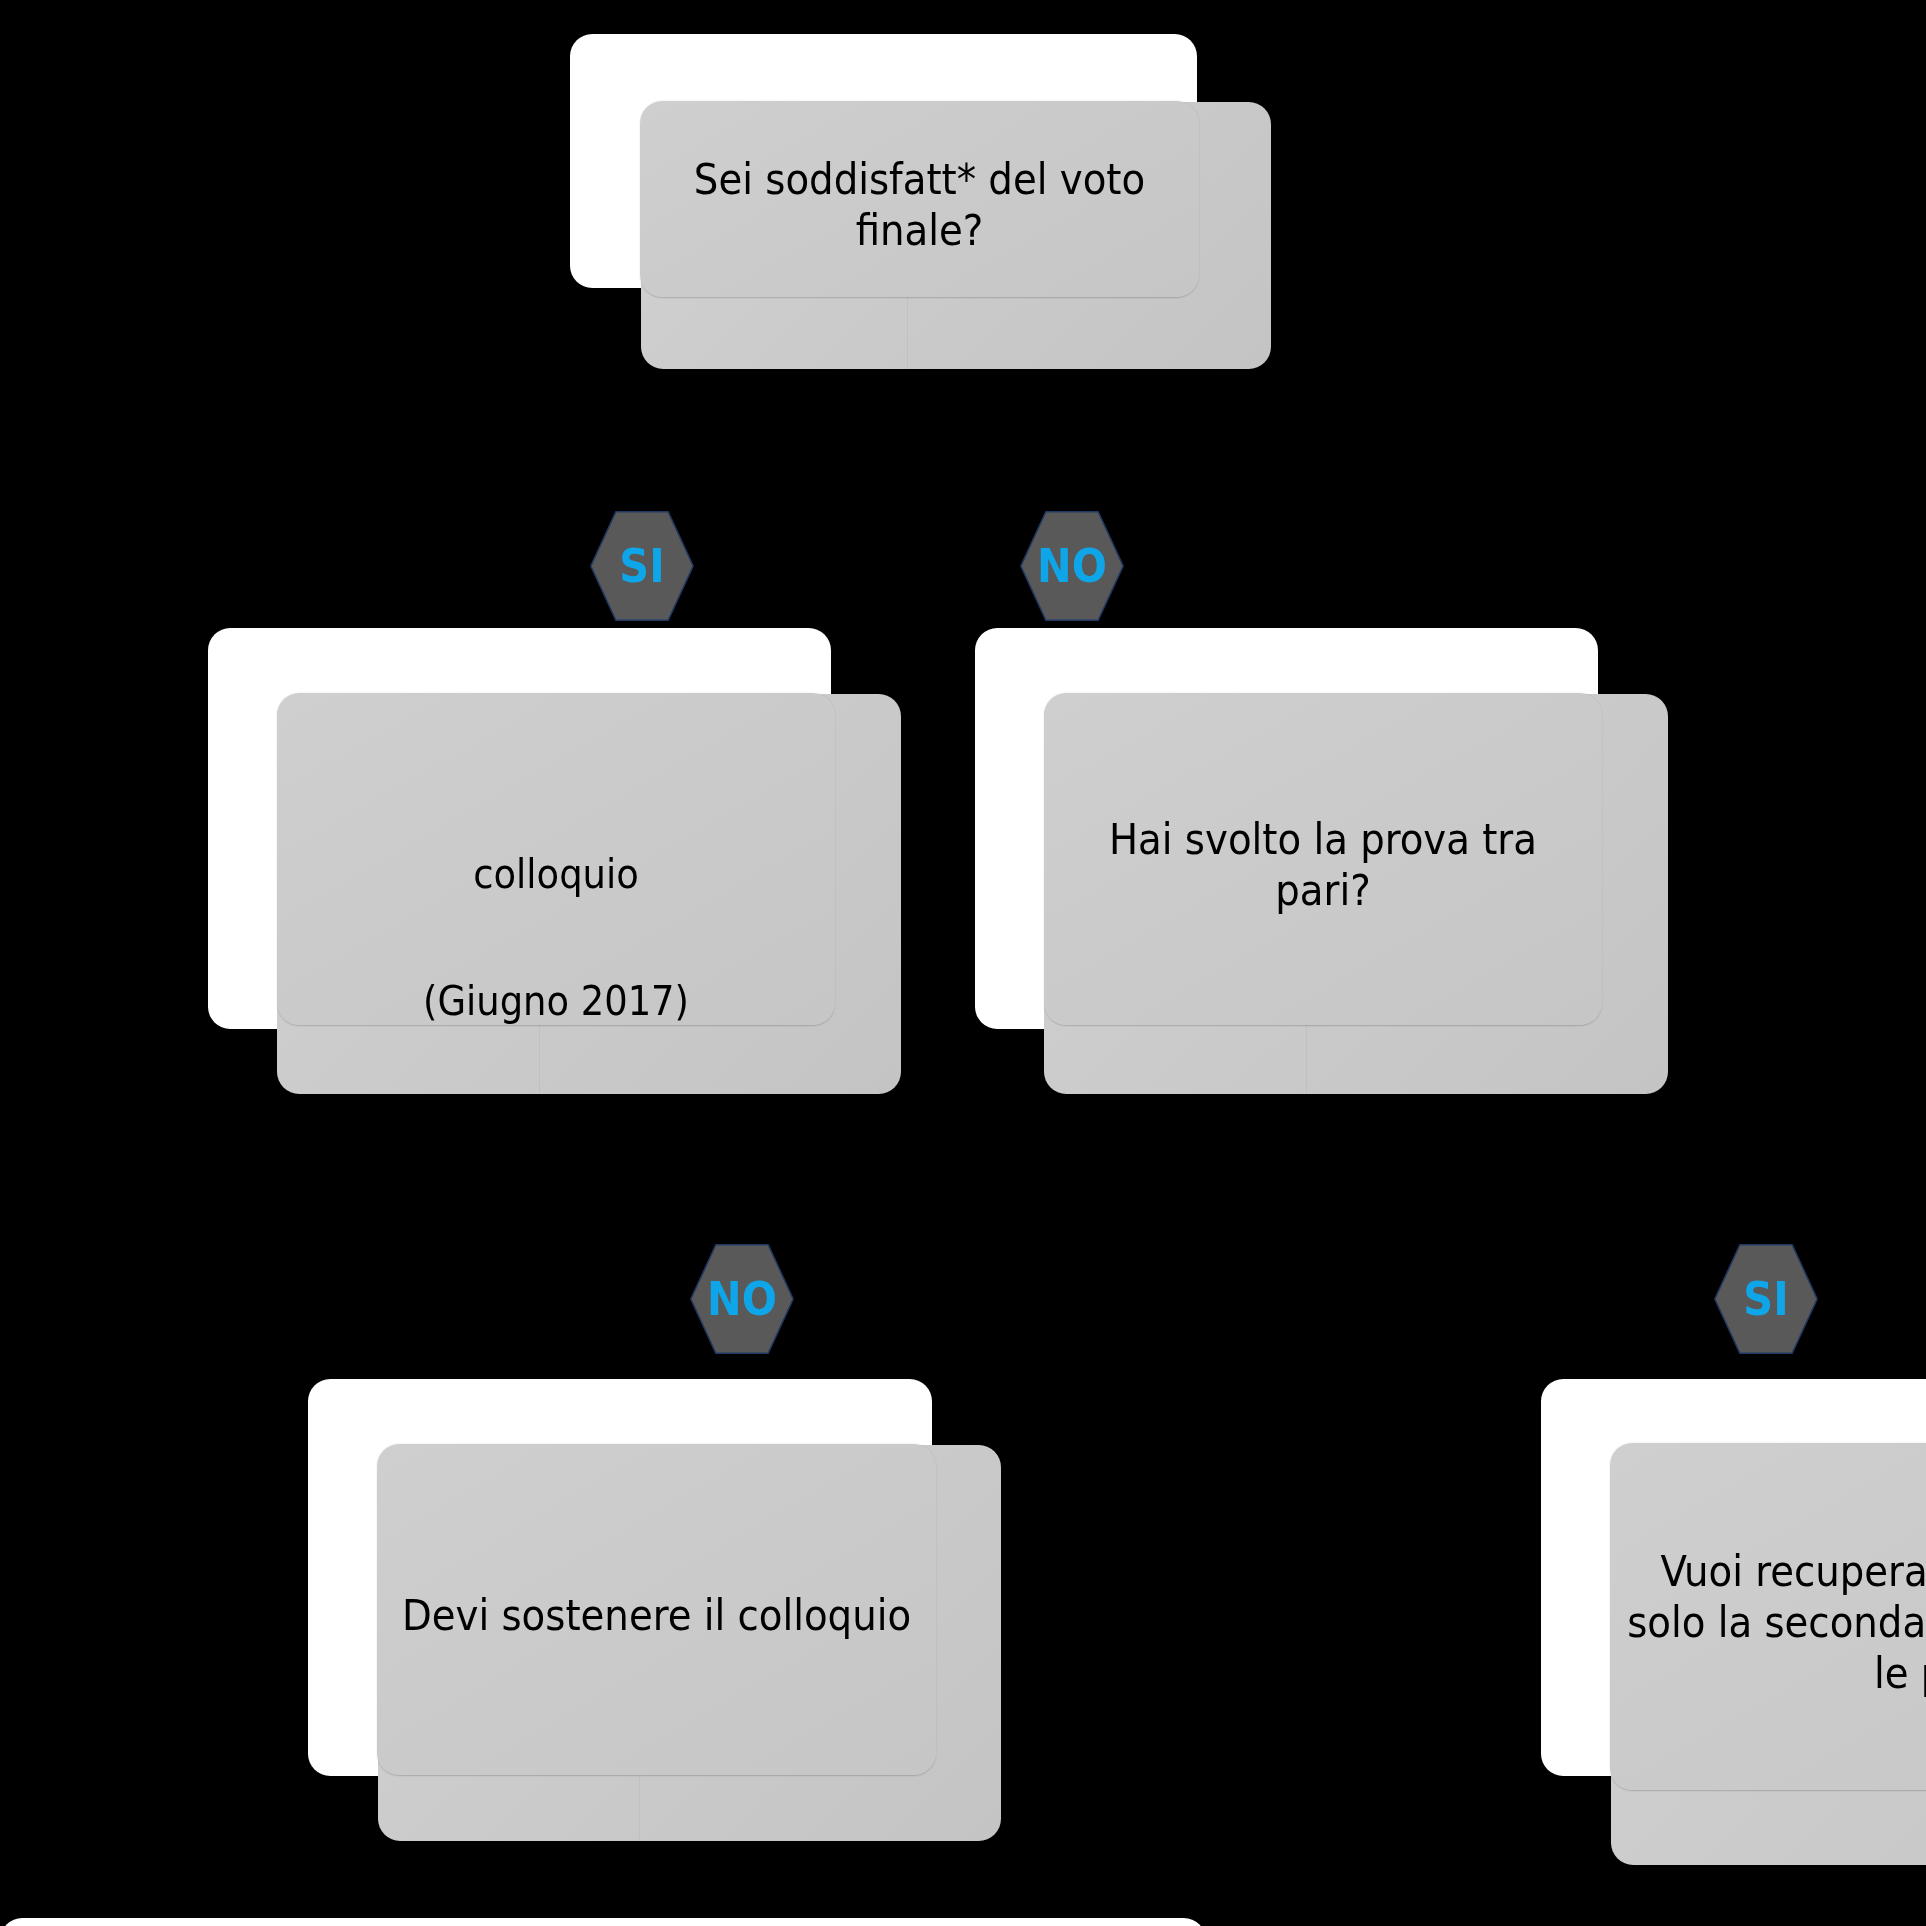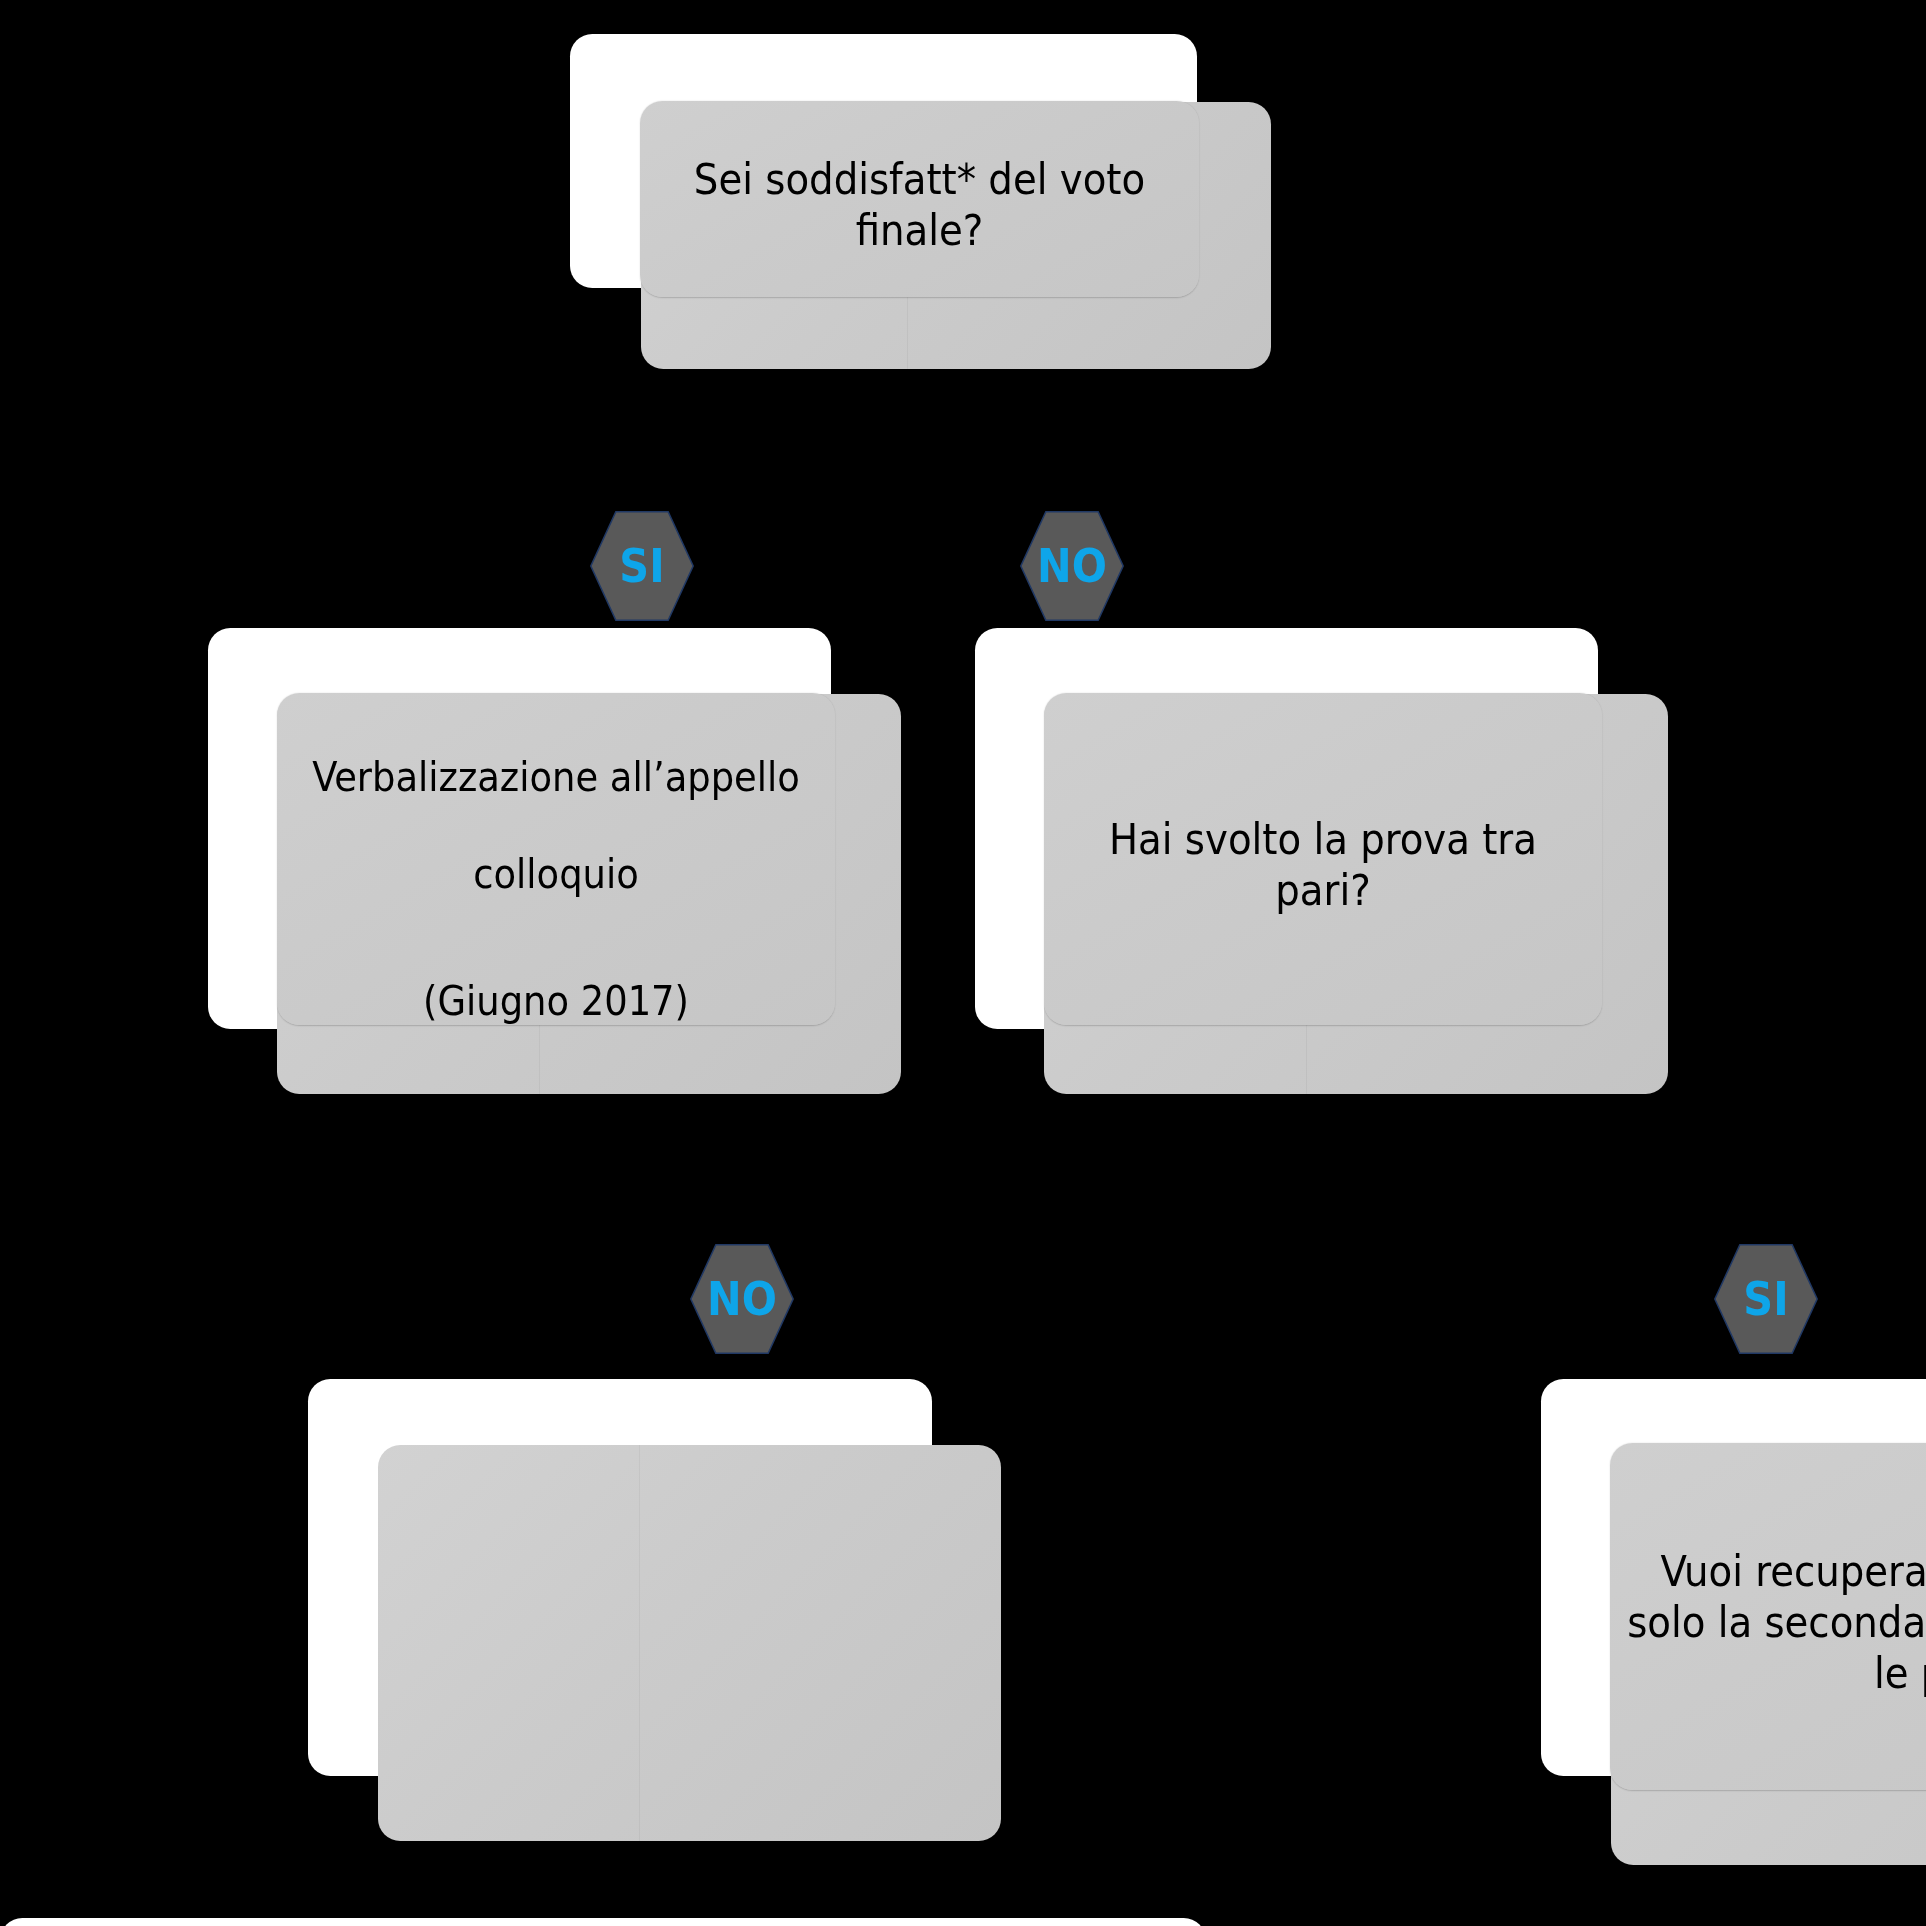--- a/index.html
+++ b/index.html
@@ -88,21 +88,21 @@
     <span class="hex-label" style="font-size:46px;">NO</span>
   </div>
 
   <div class="node" style="left:208px;top:628px;width:693px;height:466px;">
     <div class="card-back" style="width:623px;height:401px;"></div>
     <div class="card-outer" style="left:69px;top:66px;width:624px;height:400px;">
       <div class="divider" style="left:262px;"></div>
     </div>
     <div class="card-inner" style="left:69px;top:65px;width:558px;height:332px;">
       <div class="card-text" style="font-size:41px;">
-        <span>Verbalizzazione all’appello</span><br>
+        <br>
         <span>colloquio</span>
         <span class="blank"></span>
         <span>(Giugno 2017)</span>
       </div>
     </div>
   </div>
 
   <div class="node" style="left:975px;top:628px;width:693px;height:466px;border-radius:22px;">
     <div class="card-back" style="width:623px;height:401px;"></div>
     <div class="card-outer" style="left:69px;top:66px;width:624px;height:400px;">
@@ -125,20 +125,23 @@
       <polygon points="67,2 203,2 268,143 203,284 67,284 2,143" fill="#595959" stroke="#203864" stroke-width="4"></polygon>
     </svg>
     <span class="hex-label" style="font-size:46px;">SI</span>
   </div>
 
   <div class="node" style="left:308px;top:1379px;width:693px;height:462px;">
     <div class="card-back" style="width:624px;height:397px;"></div>
     <div class="card-outer" style="left:70px;top:66px;width:623px;height:396px;">
       <div class="divider" style="left:261px;"></div>
     </div>
+    <div class="card-inner" style="left:69px;top:65px;width:559px;height:331px;">
+      <div class="card-text" style="font-size:43px;">Devi sostenere il colloquio</div>
+    </div>
   </div>
 
   <div class="node" style="left:1541px;top:1379px;width:863px;height:485px;">
     <div class="card-back" style="width:784px;height:397px;"></div>
     <div class="card-outer" style="left:70px;top:66px;width:786px;height:420px;">
       
     </div>
     <div class="card-inner" style="left:69px;top:64px;width:705px;height:347px;">
       <div class="card-text" style="font-size:43px;">Vuoi recuperare solo la prima o solo la seconda prova, o entrambe le prove?</div>
     </div>

